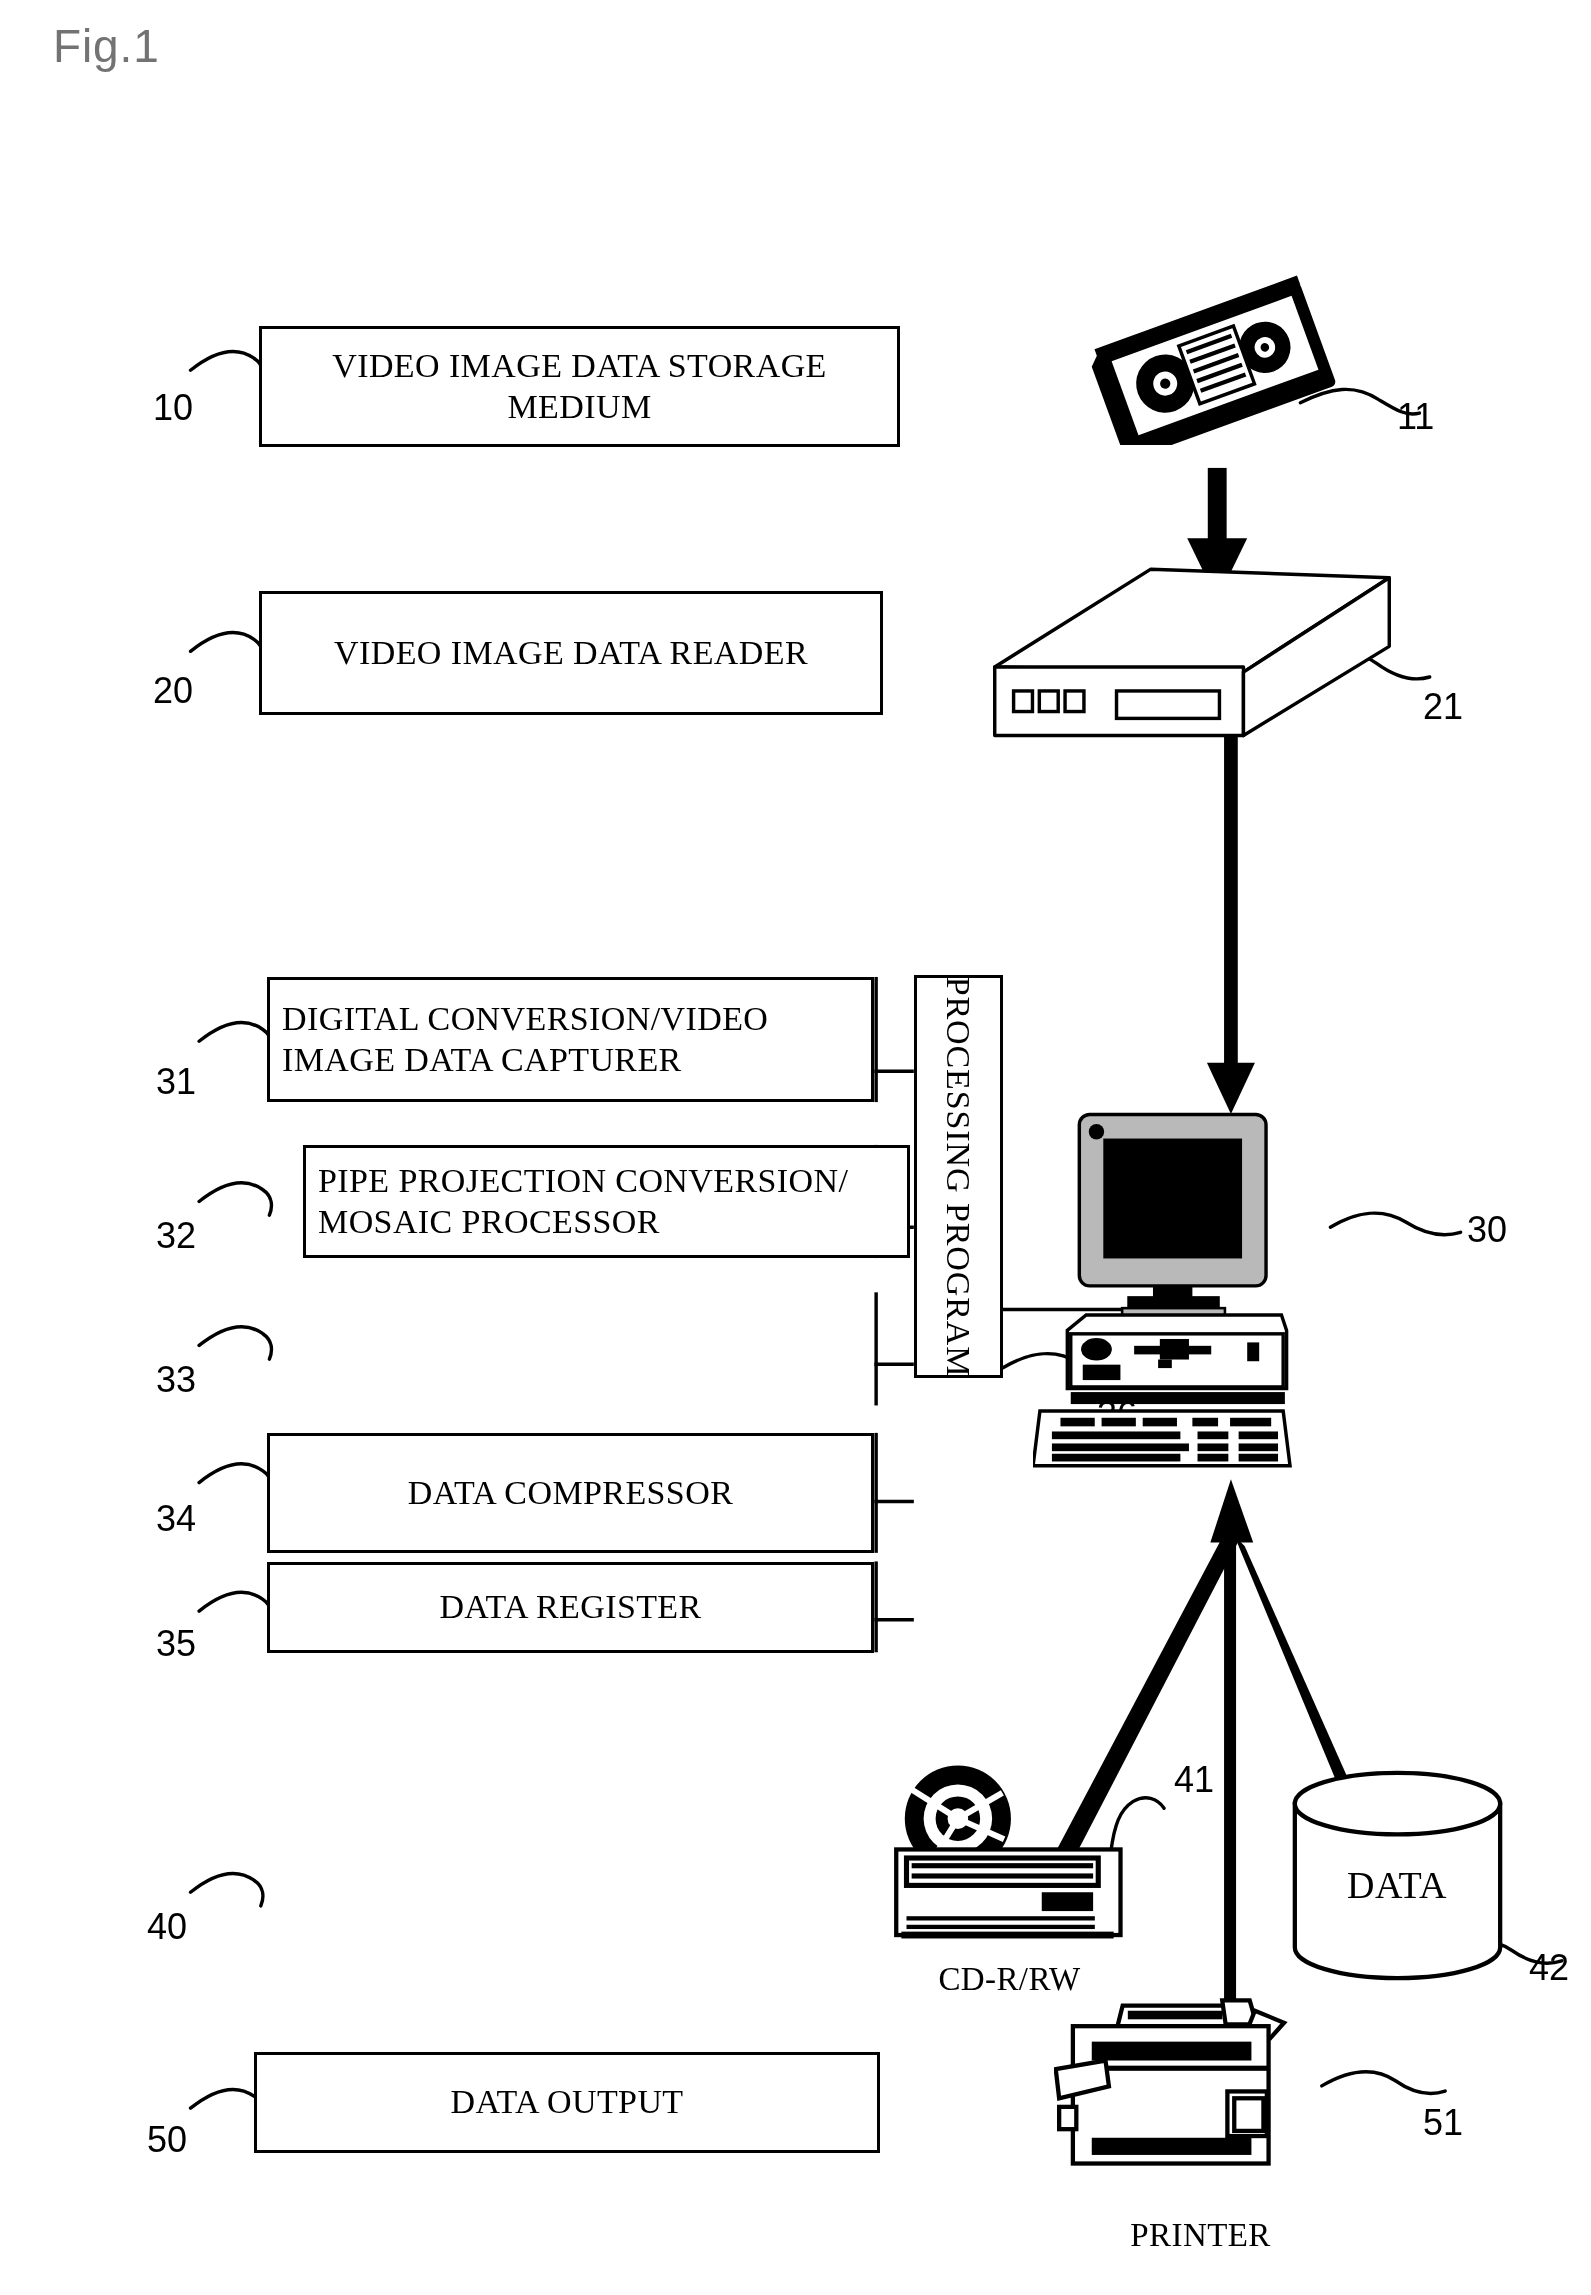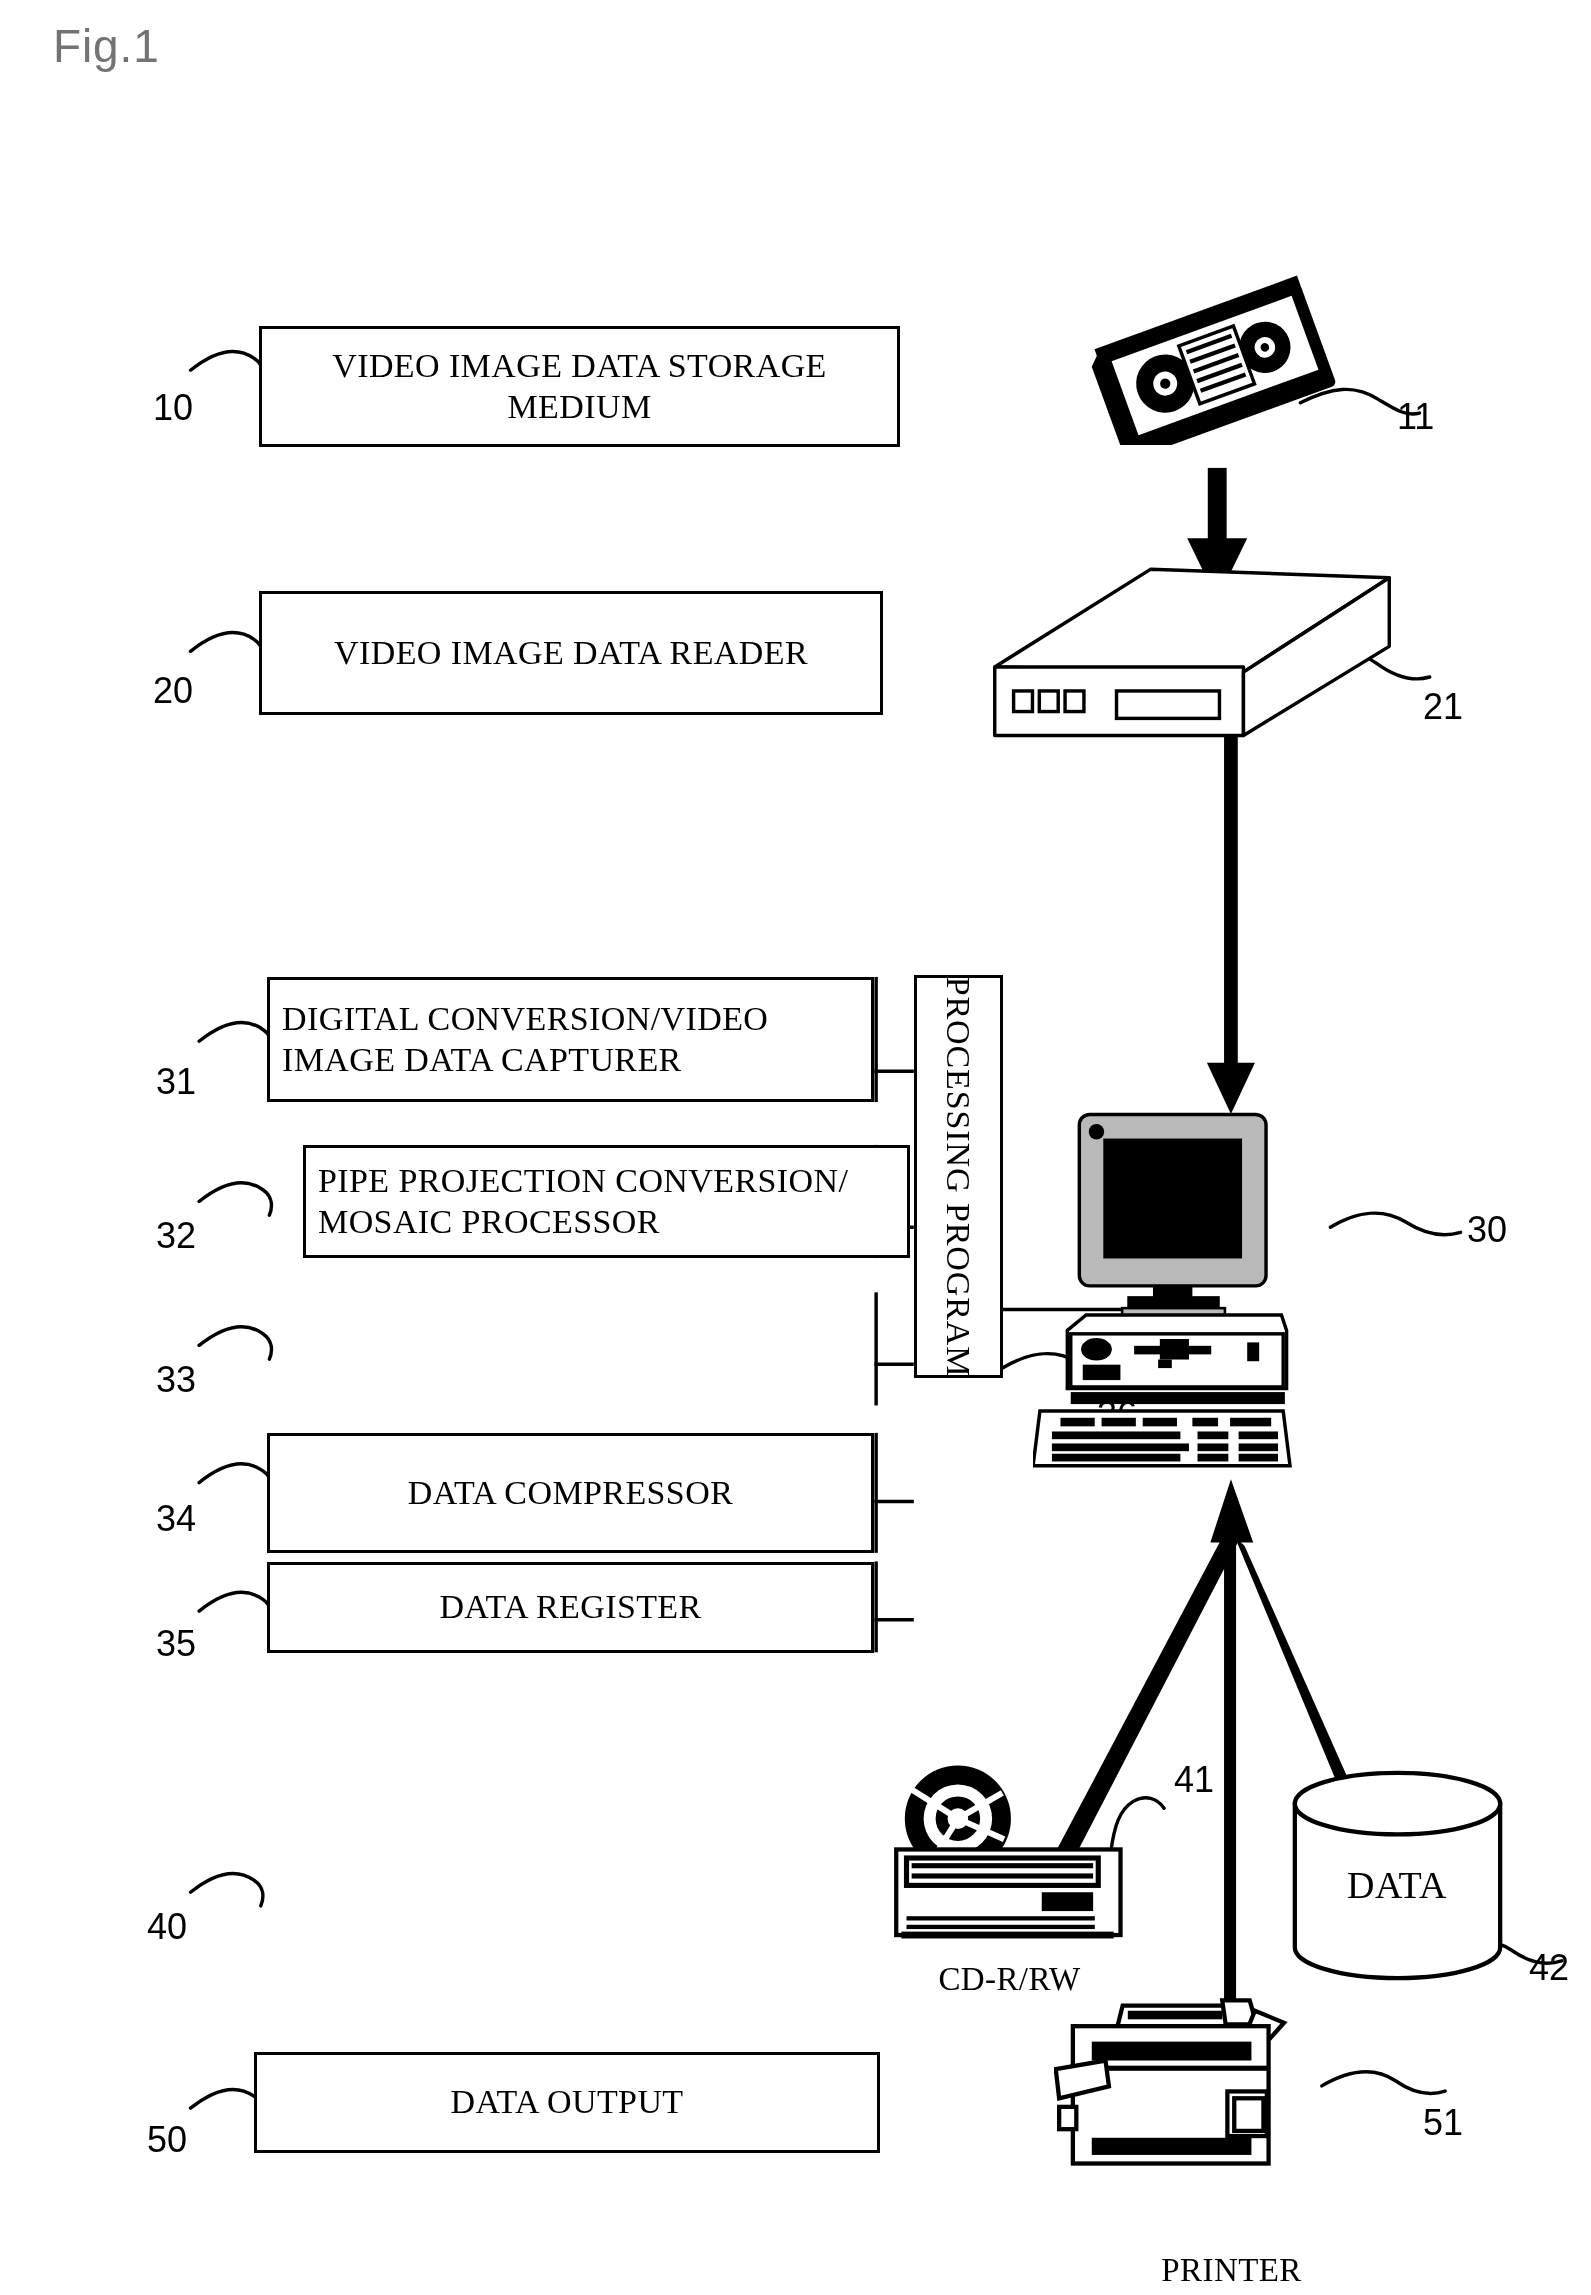--- a/index.html
+++ b/index.html
@@ -370,17 +370,17 @@
 
     <g fill="#fff" stroke="#000" stroke-width="5">
       <rect x="202" y="110" width="46" height="52"></rect>
       <rect x="210" y="118" width="34" height="38"></rect>
     </g>
 
     <g fill="#000">
       <rect x="44" y="164" width="186" height="20"></rect>
     </g>
   </svg>
-  <div class="cap" style="left:1120px; top:2217px; width:223px;margin-top:35px;">PRINTER</div>
+  <div class="cap" style="left:1089px; top:2217px; width:223px;">PRINTER</div>
   <div class="ref" style="left:1423px; top:2102px;">51</div>
 
 </div>
 
 
 </body></html>

